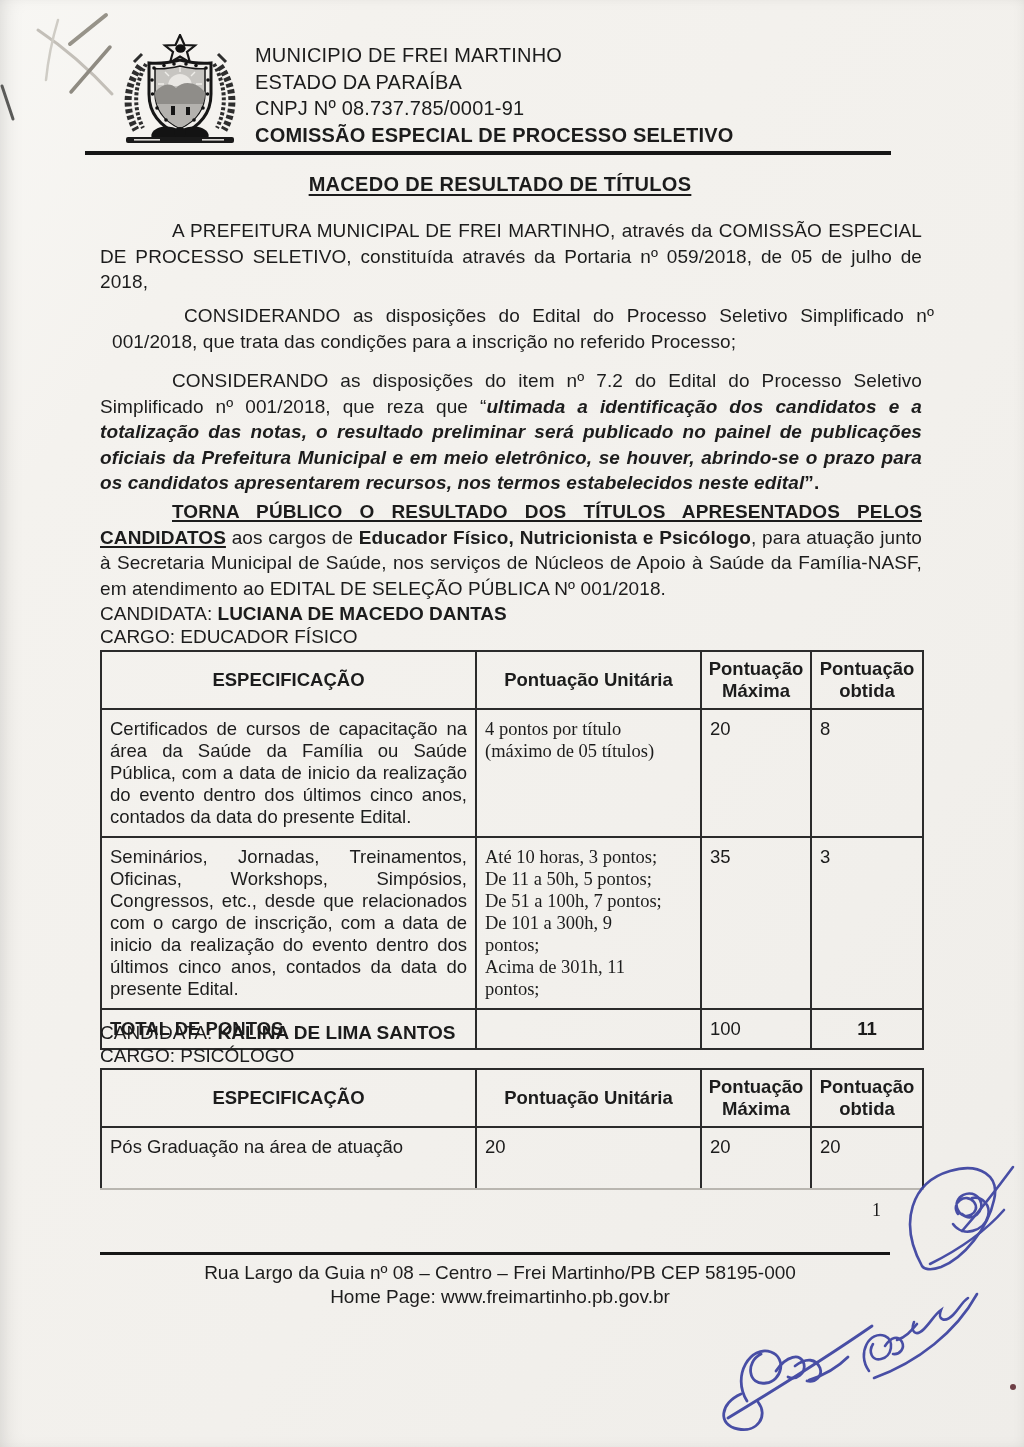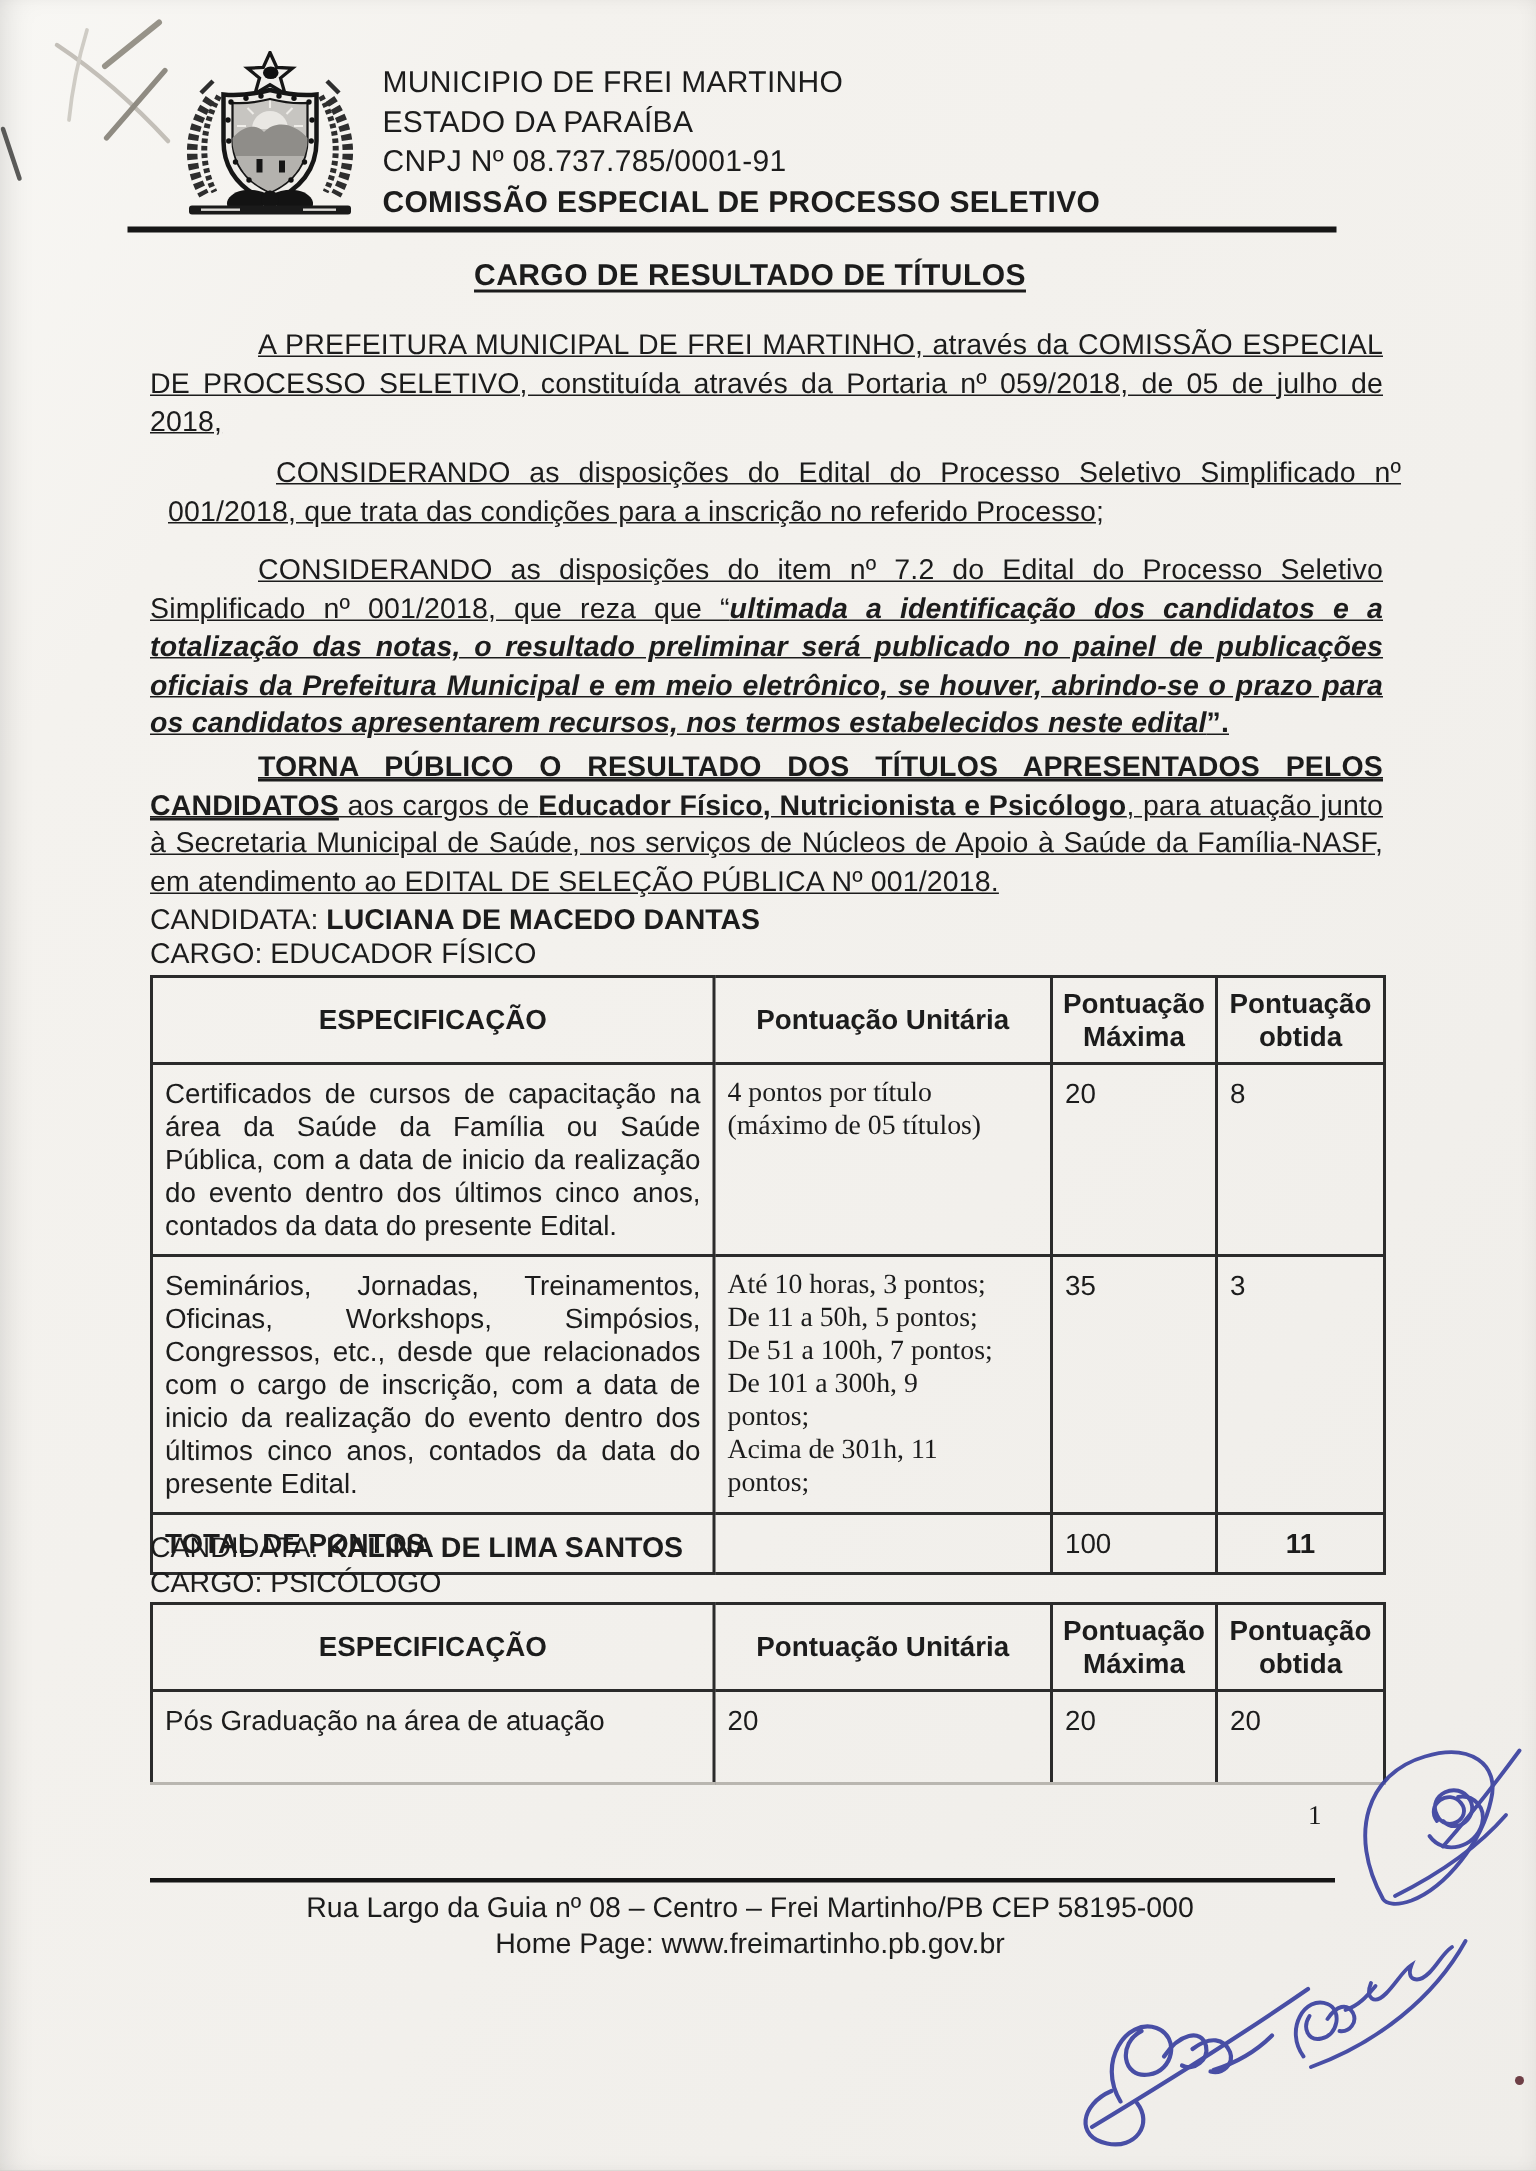--- a/index.html
+++ b/index.html
@@ -10,21 +10,21 @@
     box-shadow:inset 12px 0 24px -14px rgba(0,0,0,.18), inset -6px 0 18px -12px rgba(0,0,0,.12);
   }
   .abs{position:absolute;}
   
   .org-lines{left:255px;top:42px;font-size:20px;line-height:26.5px;font-weight:500;letter-spacing:.2px;}
   .org-lines .org-line-last{font-weight:700;}
   .header-rule{left:85px;top:151px;width:806px;height:4px;background:#161616;}
   .doc-title{left:100px;top:173px;width:800px;text-align:center;font-size:20px;font-weight:700;
     text-decoration:underline;text-underline-offset:3px;text-decoration-thickness:2px;letter-spacing:.3px;}
   
-  .body-para{margin:0;text-align:justify;text-indent:72px;font-size:19px;line-height:25.5px;width:822px;letter-spacing:.1px;text-decoration:underline;}
+  .body-para{margin:0;text-align:justify;text-indent:72px;font-size:19px;line-height:25.5px;width:822px;letter-spacing:.1px;}
   .quote-bi{font-weight:700;font-style:italic;}
   .bold{font-weight:700;}
   .bold-underline{font-weight:700;text-decoration:underline;text-underline-offset:2px;text-decoration-thickness:2px;}
   
   .cand{font-size:19px;line-height:23px;}
   .cand .name{font-weight:700;}
   
   table.score{border-collapse:collapse;table-layout:fixed;width:822px;font-size:18.5px;line-height:22px;background:transparent;}
   table.score col.c1{width:375px;} table.score col.c2{width:225px;}
   table.score col.c3{width:110px;} table.score col.c4{width:112px;}
@@ -109,21 +109,21 @@
 
   <div class="abs org-lines">
     <div>MUNICIPIO DE FREI MARTINHO</div>
     <div>ESTADO DA PARAÍBA</div>
     <div>CNPJ Nº 08.737.785/0001-91</div>
     <div class="org-line-last">COMISSÃO ESPECIAL DE PROCESSO SELETIVO</div>
   </div>
 
   <div class="abs header-rule"></div>
 
-  <div class="abs doc-title">CARGO DE RESULTADO DE TÍTULOS</div>
+  <div class="abs doc-title">MACEDO DE RESULTADO DE TÍTULOS</div>
 
   <p class="abs body-para" style="left:100px;top:218px;">
     <span>A PREFEITURA MUNICIPAL DE FREI MARTINHO, através da COMISSÃO ESPECIAL DE PROCESSO SELETIVO, constituída através da Portaria nº 059/2018, de 05 de julho de 2018,</span>
   </p>
 
   <p class="abs body-para" style="left:100px;top:303px;margin-left:12px;">
     <span>CONSIDERANDO as disposições do Edital do Processo Seletivo Simplificado nº 001/2018, que trata das condições para a inscrição no referido Processo;</span>
   </p>
 
   <p class="abs body-para" style="left:100px;top:368px;">

